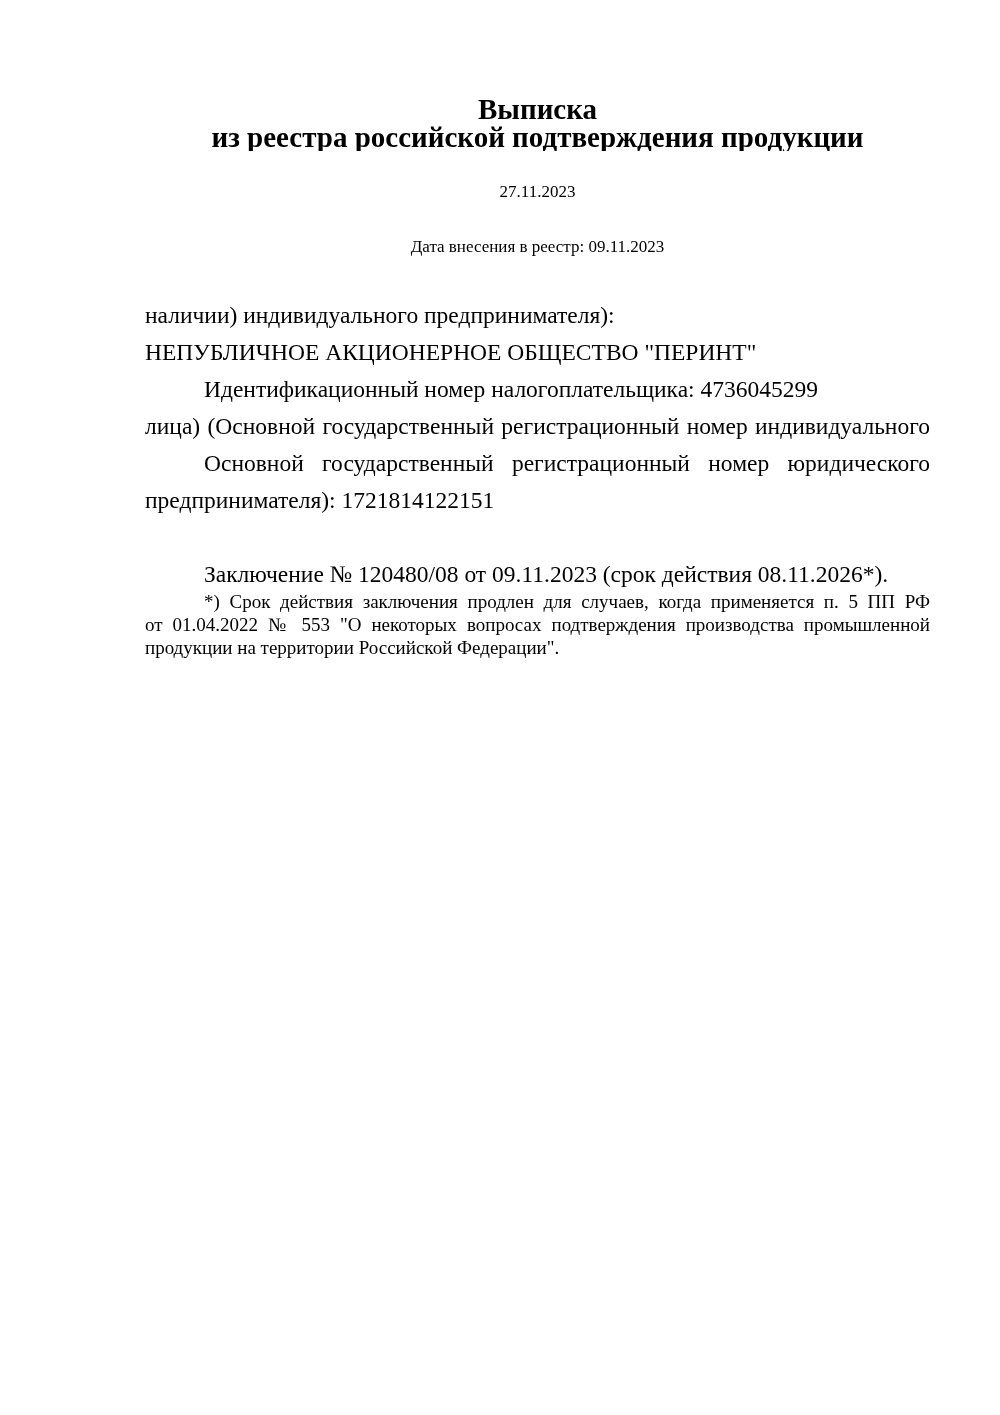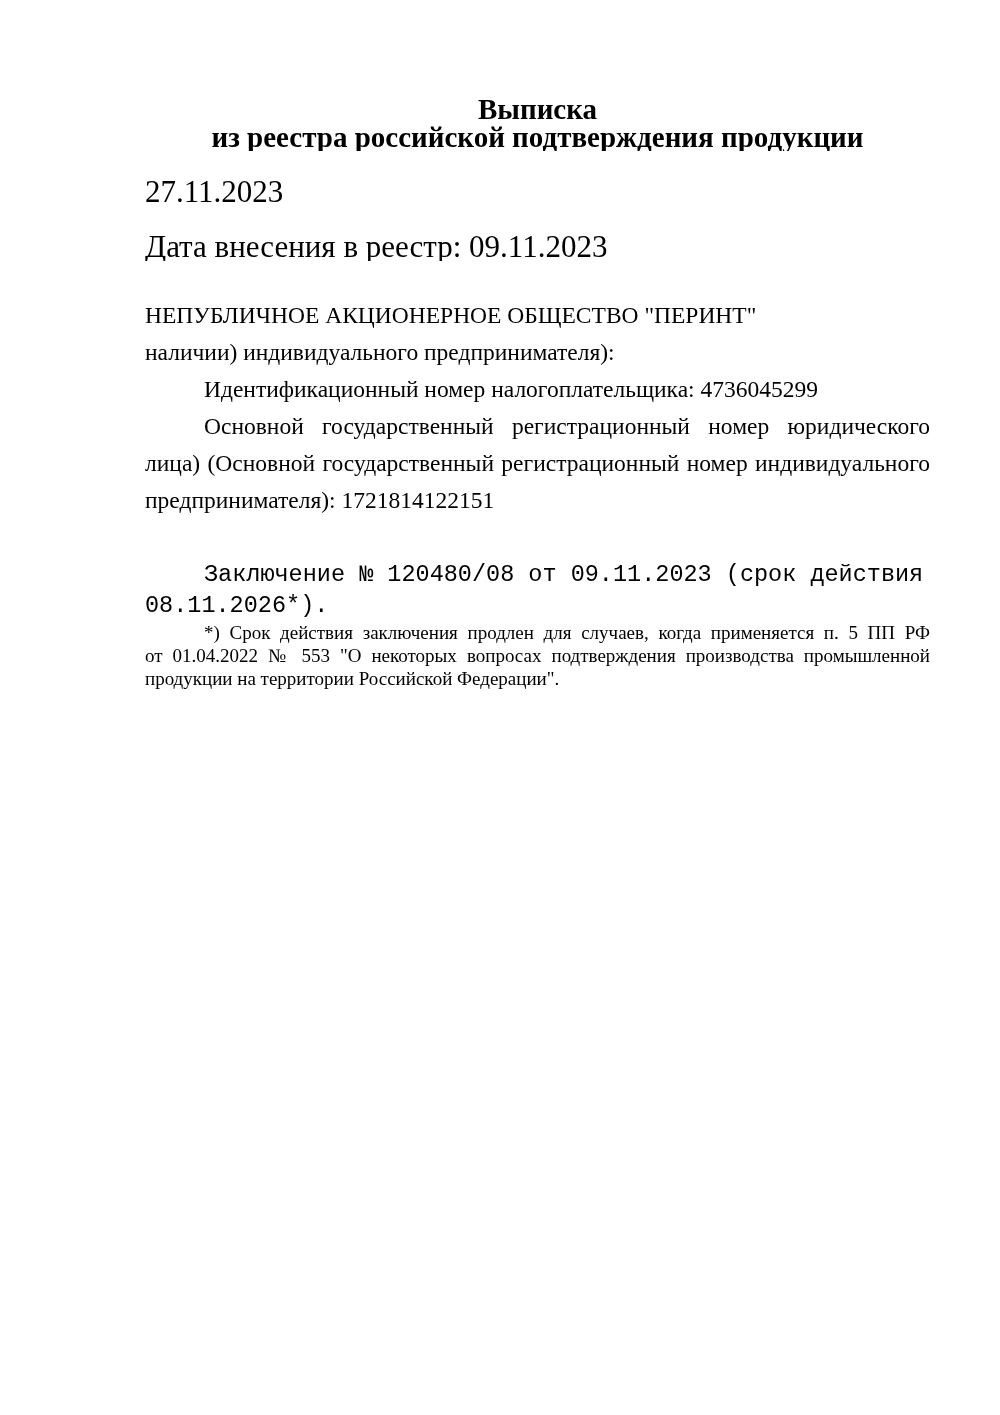--- a/index.html
+++ b/index.html
@@ -26,22 +26,23 @@
   .line { overflow: hidden; }
   
   .t {
     font-size: 29px;
     line-height: 28px;
     font-weight: bold;
     text-align: center;
   }
   
   .m {
-    font-size: 31px;
+    font-size: 17px;
     line-height: 28px;
+    text-align: center;
   }
   
   .b {
     font-size: 23.5px;
     line-height: 37px;
   }
   
   .jboth {
     text-align: justify;
     text-align-last: justify;
@@ -53,43 +54,43 @@
     font-size: 23.5px;
     line-height: 31px;
   }
   
   .fn {
     font-size: 19px;
     line-height: 23px;
   }
   .gap27 { margin-top: 27px; }
   .gap36 { margin-top: 36px; }
-  .gap40 { margin-top: 40px; font-family: Liberation Mono, monospace; }
+  .gap40 { margin-top: 40px; }
 </style>
 </head>
 <body>
 
 <div class="page">
   <div class="content">
 
     <div class="line t">Выписка</div>
     <div class="line t">из реестра российской подтверждения продукции</div>
 
     <div class="line m gap27">27.11.2023</div>
 
     <div class="gap27">
       <div class="line m">Дата внесения в реестр: 09.11.2023</div>
     </div>
 
     <div class="gap36">
+      <div class="line b">наличии) индивидуального предпринимателя):</div>
       <div class="line b">НЕПУБЛИЧНОЕ АКЦИОНЕРНОЕ ОБЩЕСТВО "ПЕРИНТ"</div>
-      <div class="line b">наличии) индивидуального предпринимателя):</div>
       <div class="line b ind">Идентификационный номер налогоплательщика: 4736045299</div>
+      <div class="line b jboth">лица) (Основной государственный регистрационный номер индивидуального</div>
       <div class="line b jboth ind">Основной государственный регистрационный номер юридического</div>
-      <div class="line b jboth">лица) (Основной государственный регистрационный номер индивидуального</div>
       <div class="line b">предпринимателя): 1721814122151</div>
     </div>
 
     <div class="line concl ind gap40">Заключение № 120480/08 от 09.11.2023 (срок действия 08.11.2026*).</div>
 
     <div>
       <div class="line fn jboth ind">*) Срок действия заключения продлен для случаев, когда применяется п. 5 ПП РФ</div>
       <div class="line fn jboth">от 01.04.2022 № 553 "О некоторых вопросах подтверждения производства промышленной</div>
       <div class="line fn">продукции на территории Российской Федерации".</div>
     </div>

